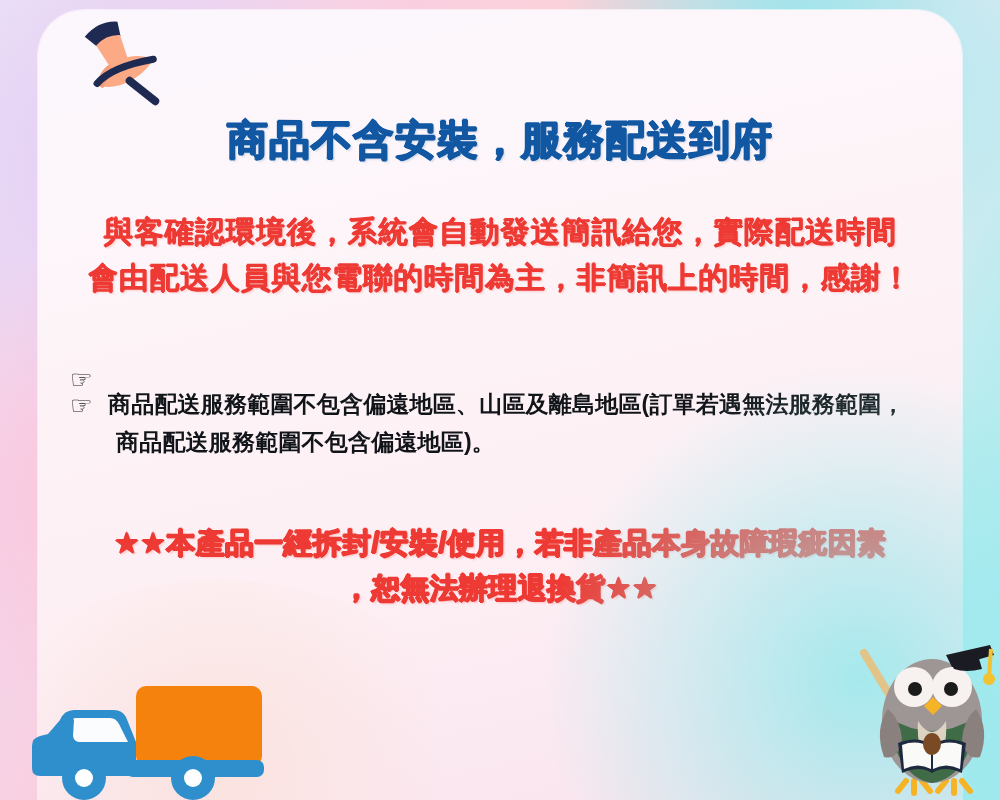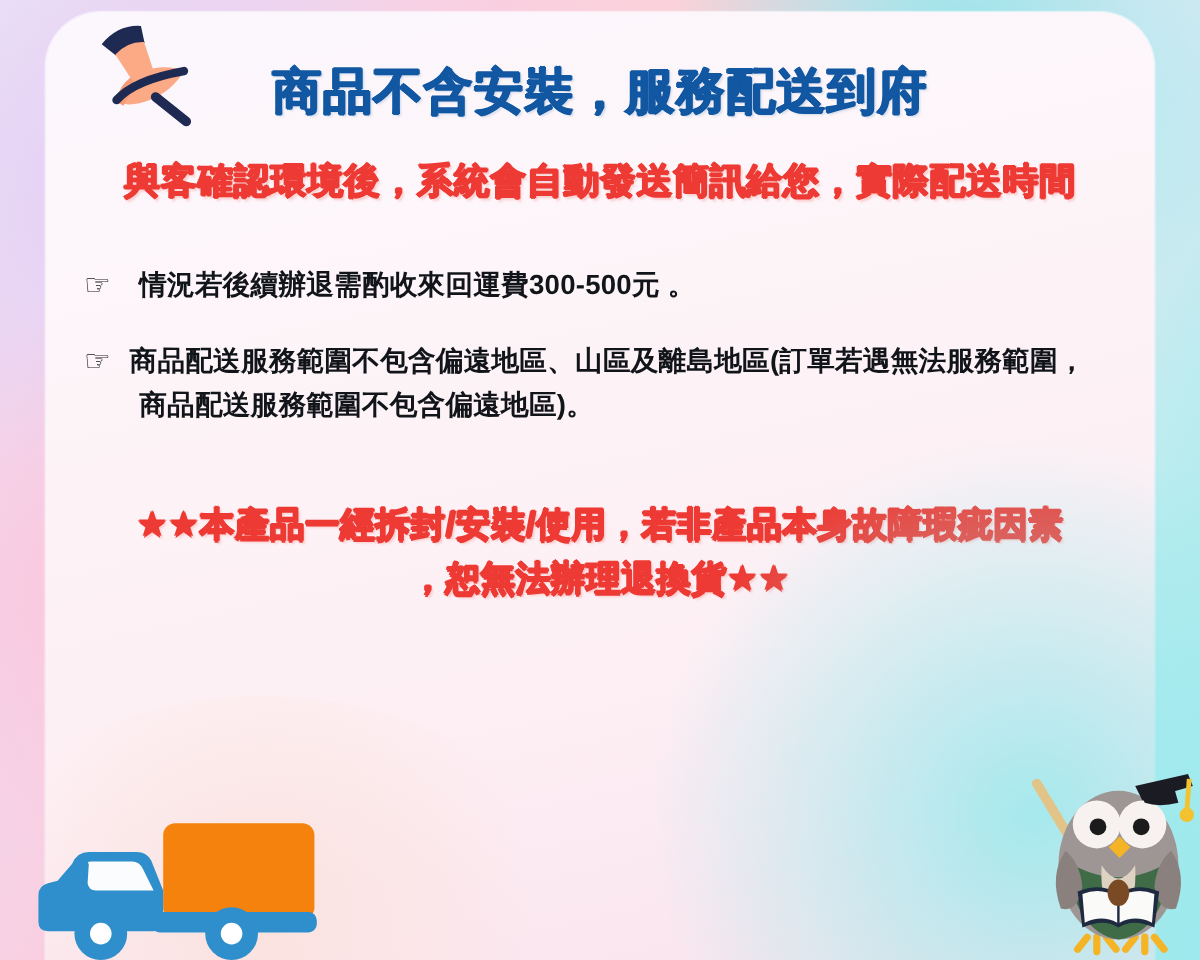--- a/index.html
+++ b/index.html
@@ -104,39 +104,39 @@
   
   #content {
     position: absolute;
     left: 0; top: 0;
     width: 924px;
     padding: 0;
   }
 
   .headline {
     margin: 0;
-    padding-top: 44px;
+    padding-top: 108px;
     text-align: center;
     font-size: 41px;
     font-weight: 900;
     letter-spacing: 1px;
     color: #1157a2;
     line-height: 1.1;
     text-shadow:
       1px 0 0 #1157a2, -1px 0 0 #1157a2,
       0 1px 0 #1157a2, 0 -1px 0 #1157a2,
       2px 2px 2px rgba(17,87,162,.18);
   }
 
   .lede {
-    margin: 0;
+    margin: 16px;
     padding: 30px 22px 0 22px;
     text-align: center;
     font-size: 30px;
-    font-weight: 700;
+    font-weight: 400;
     line-height: 1.52;
     color: #ee3a34;
     letter-spacing: .5px;
     text-shadow:
       1px 0 0 #ee3a34, -1px 0 0 #ee3a34,
       0 1px 0 #ee3a34, 0 -1px 0 #ee3a34,
       2px 2px 2px rgba(238,58,52,.22);
   }
   .lede span { display: block; white-space: nowrap; }
 
@@ -201,27 +201,27 @@
 
   <div id="card">
     <div class="card-sheen"></div>
 
     <div id="content">
 
       <h1 class="headline">商品不含安裝，服務配送到府</h1>
 
       <p class="lede">
         <span>與客確認環境後，系統會自動發送簡訊給您，實際配送時間</span>
+        <span>會由配送人員與您電聯的時間為主，非簡訊上的時間，感謝！</span>
       </p>
 
       <ul class="bullets">
 
         <li class="bullet">
           <span class="hand">☞</span>
-          <span class="line indent">情況若後續辦退需酌收來回運費300-500元 。</span>
         </li>
 
         <li class="bullet">
           <span class="hand">☞</span>
           <span class="line">商品配送服務範圍不包含偏遠地區、山區及離島地區(訂單若遇無法服務範圍，</span>
           <span class="line indent">商品配送服務範圍不包含偏遠地區)。</span>
         </li>
 
       </ul>
 

